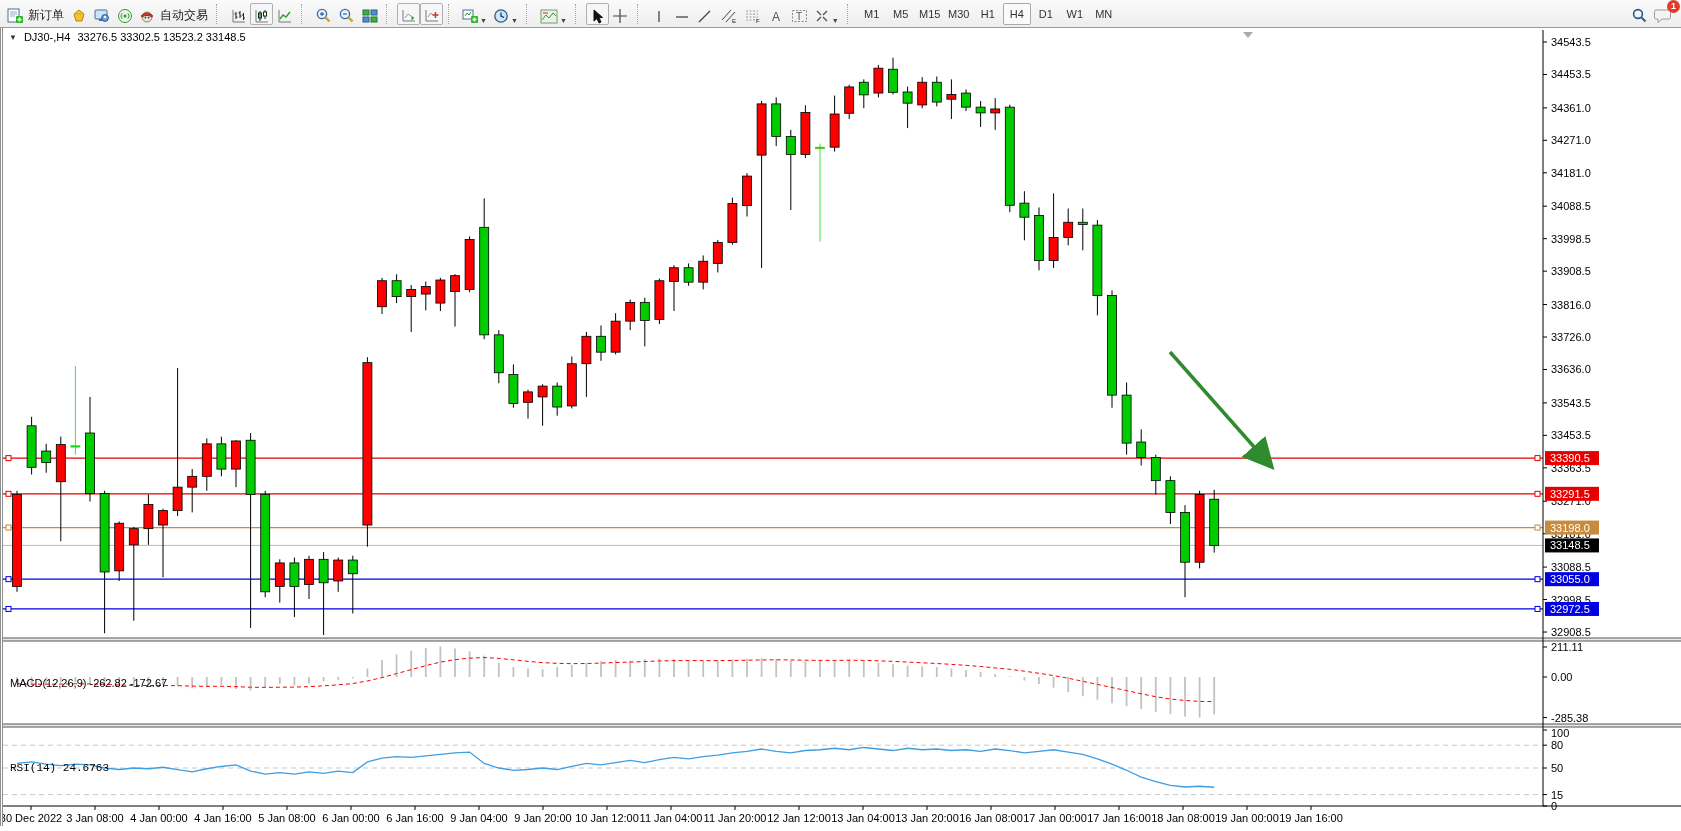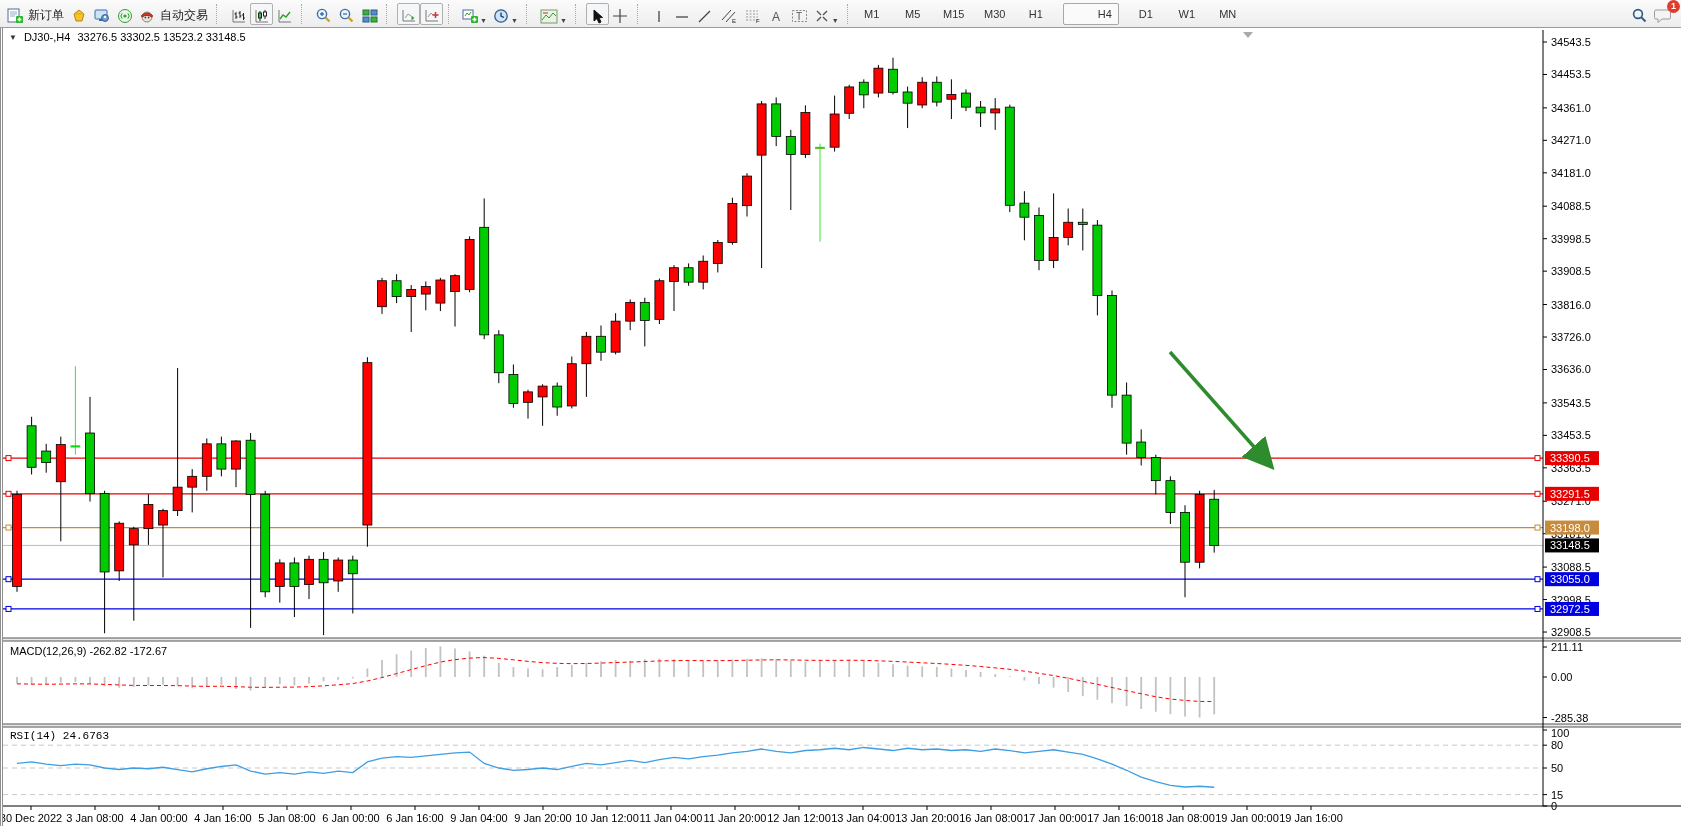--- a/index.html
+++ b/index.html
@@ -6,34 +6,34 @@
   #app{width:1681px;height:831px;position:relative;background:#fff;overflow:hidden;}
   
   .toolbar{height:28px;background:linear-gradient(#fbfbfb,#ededed);border-bottom:1px solid #9a9a9a;
            display:flex;align-items:center;padding-left:4px;box-sizing:border-box;}
   .tb{height:22px;min-width:23px;display:inline-flex;align-items:flex-end;justify-content:center;
       border:1px solid transparent;border-radius:2px;padding:0 2px;box-sizing:border-box;}
   .tb.active{background:#f4f6f8;border-color:#b0b0b0;}
   .tb .txt{font-size:12px;color:#222;margin-left:4px;white-space:nowrap;}
   .tf{font-size:11px;color:#333;min-width:26px;height:20px;display:inline-flex;align-items:center;justify-content:center;
       border:1px solid transparent;border-radius:2px;}
-  .tf.active{background:#fafafa;border-color:#a8a8a8;padding-left:28px;}
+  .tf.active{background:#fafafa;border-color:#a8a8a8;}
   .sep{width:6px;height:20px;border-left:1px dotted #a8a8a8;margin:0 4px 0 5px;}
   .dd{font-size:7px;color:#444;margin-left:2px;}
   .tb-right{margin-left:auto;display:flex;align-items:center;margin-right:6px;}
   .badge{position:absolute;top:-4px;right:-6px;background:#e23b2e;color:#fff;border-radius:50%;
          width:13px;height:13px;font-size:9px;font-weight:bold;display:flex;align-items:center;justify-content:center;}
   .bubble-wrap{position:relative;}
   
   .chart-area{position:absolute;top:28px;left:0;width:1681px;height:798px;background:#fff;
               border-left:3px double #8f8f8f;box-sizing:border-box;}
   #chart-svg{position:absolute;top:0;left:0;}
   .ohlc-bar{position:absolute;left:6px;top:3px;font-size:11px;color:#000;display:flex;align-items:center;gap:7px;z-index:5;}
   .oct{font-size:8px;color:#333;}
-  .ind-label{position:absolute;left:7px;font-size:11px;color:#000;z-index:4;background:transparent;white-space:nowrap;}
+  .ind-label{position:absolute;left:7px;font-size:11px;color:#000;z-index:4;background:transparent;white-space:nowrap;margin-top:32px;}
 </style>
 </head>
 <body>
 
 <div id="app">
 
   <div class="toolbar">
     <div class="tb">
       <svg width="17" height="16" viewBox="0 0 17 16">
           <rect x="1" y="1" width="11" height="13" fill="#fff" stroke="#4a6d9c"></rect>
@@ -227,21 +227,21 @@
         </svg>
     </div>
     <div class="tb">
       <svg width="16" height="16" viewBox="0 0 16 16">
           <path d="M3 3 L7 7 M13 3 L9 7 M3 13 L7 9 M13 13 L9 9" stroke="#555" stroke-width="1.4"></path>
         </svg>
       <span class="dd">▼</span>
     </div>
 
     <div class="sep"></div>
-    <div id="tf-group" style="display:flex;gap:13px;">
+    <div id="tf-group" style="display:flex;gap:1px;">
         <div class="tf">M1</div>
         <div class="tf">M5</div>
         <div class="tf">M15</div>
         <div class="tf">M30</div>
         <div class="tf">H1</div>
         <div class="tf active">H4</div>
         <div class="tf">D1</div>
         <div class="tf">W1</div>
         <div class="tf">MN</div>
       </div>

